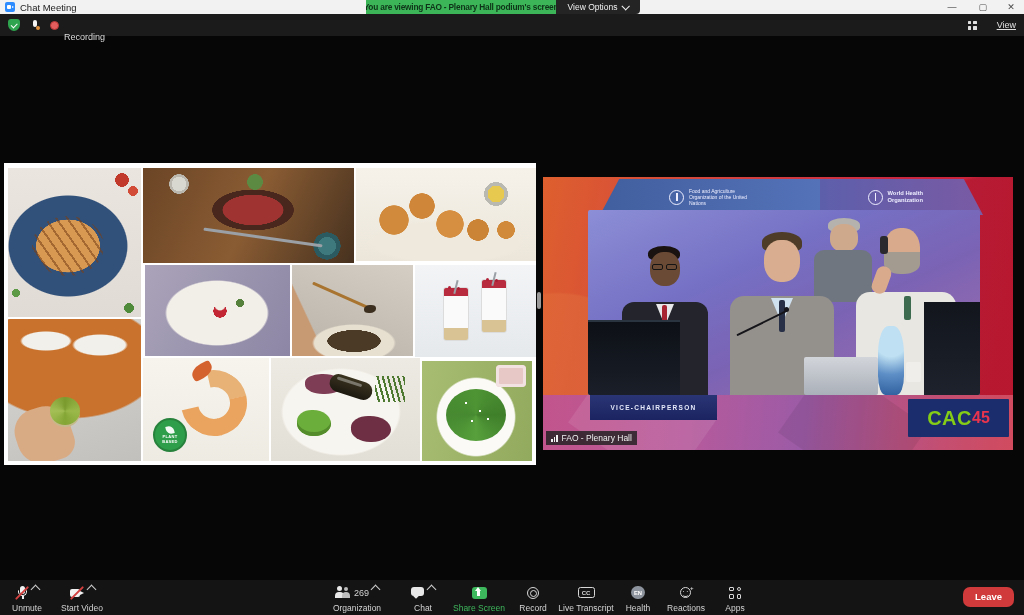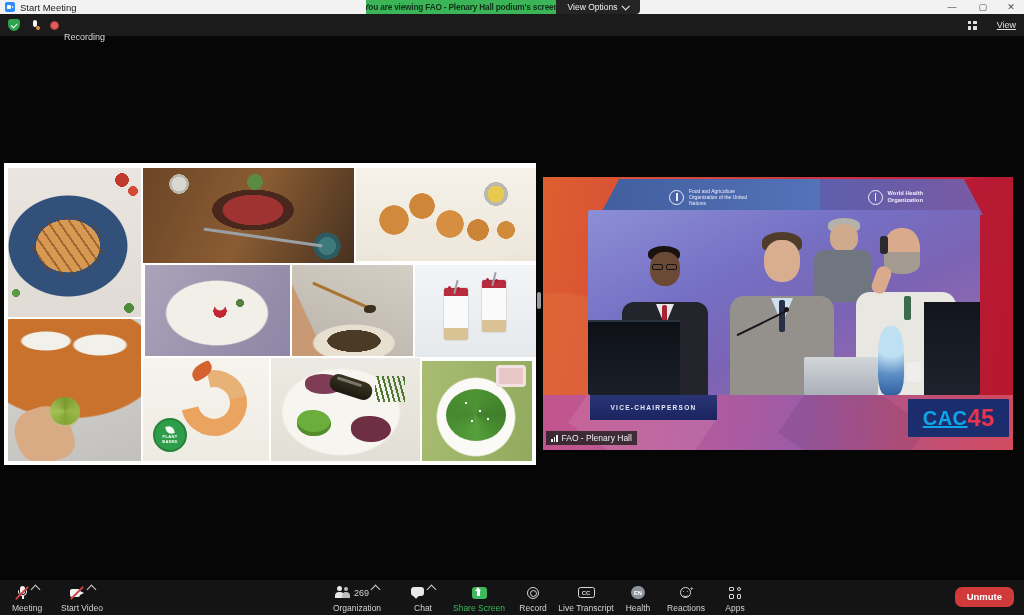--- a/index.html
+++ b/index.html
@@ -168,22 +168,22 @@
      background:linear-gradient(95deg,#c2548c 0%,#b75a9b 30%,#9c5ba6 55%,#c44e71 85%,#d14b5e 100%);}
   .band-streak{position:absolute;width:120px;height:90px;background:rgba(255,255,255,.09);transform:rotate(35deg);}
   .nameplate{position:absolute;left:47px;top:218px;width:127px;height:25px;z-index:3;
      background:linear-gradient(#2a3576,#1b2460);display:flex;align-items:center;justify-content:center;
      font-size:6.5px;letter-spacing:1.3px;color:#e5e9fa;font-weight:bold;}
   .event-text{position:absolute;left:150px;top:225px;width:200px;z-index:3;text-align:center;}
   .event-title{font-size:10px;font-weight:bold;color:#fff;text-shadow:0 1px 1px rgba(0,0,0,.3);}
   .event-dates{font-size:8.5px;font-weight:bold;color:#f3cf3e;margin-top:1px;}
   .cac-box{position:absolute;left:365px;top:222px;width:101px;height:38px;background:#1b2d6d;z-index:3;
      display:flex;align-items:center;justify-content:center;border-radius:1px;}
-  .cac-text{font-size:20px;font-weight:800;color:#0ea5e9;letter-spacing:.5px;text-decoration:underline;}
-  .cac-num{font-size:24px;font-weight:800;color:#e8344d;}
+  .cac-text{font-size:20px;font-weight:800;color:#84cc16;letter-spacing:.5px;}
+  .cac-num{font-size:16px;font-weight:800;color:#e8344d;}
   .source-tag{position:absolute;left:3px;bottom:5px;height:14px;z-index:4;background:rgba(32,32,32,.82);
      display:flex;align-items:center;gap:4px;padding:0 5px;}
   .signal{display:flex;align-items:flex-end;gap:1px;height:8px;}
   .signal i{width:1.5px;background:#f0f0f0;display:block;}
   .signal i:nth-child(1){height:3px}.signal i:nth-child(2){height:5px}.signal i:nth-child(3){height:7.5px}
   .source-label{font-size:8.5px;color:#f0f0f0;white-space:nowrap;}
 
   
   .toolbar{position:absolute;left:0;top:580px;width:1024px;height:35px;background:#141414;z-index:30;}
   .tbtn{position:absolute;top:0;height:35px;display:flex;flex-direction:column;align-items:center;
@@ -238,21 +238,21 @@
   .leave-btn{position:absolute;right:10px;top:7px;height:20px;line-height:20px;padding:0 12px;background:#d03a3a;
      border-radius:7px;color:#fff;font-size:9.5px;font-weight:bold;cursor:pointer;}
 </style>
 </head>
 <body>
 
 <div class="app">
 
   <div class="titlebar">
     <div class="zoom-app-icon"></div>
-    <div class="app-title">Start Meeting</div>
+    <div class="app-title">Chat Meeting</div>
     <div class="share-banner">You are viewing FAO - Plenary Hall podium's screen</div>
     <div class="view-options">
       <span>View Options</span>
       <span class="caret-down"></span>
     </div>
     <div class="win-btn" style="left:941px">—</div>
     <div class="win-btn" style="left:972px">▢</div>
     <div class="win-btn" style="left:1000px">✕</div>
   </div>
 
@@ -383,21 +383,21 @@
     <div class="tbtn" style="left:3px;width:48px">
       <div class="ticon">
         <div class="mic-icon">
           <span class="mbody"></span>
             <span class="marc"></span>
             <span class="mstem"></span>
             <span class="slash"></span>
         </div>
         <span class="chev" style="position:relative;top:-3px"></span>
       </div>
-      <div class="tlabel">Meeting</div>
+      <div class="tlabel">Unmute</div>
     </div>
 
     <div class="tbtn" style="left:53px;width:58px">
       <div class="ticon">
         <div class="cam-icon">
           <span class="crect"></span>
             <span class="ctri"></span>
             <span class="slash"></span>
         </div>
         <span class="chev" style="position:relative;top:-3px"></span>
@@ -473,16 +473,16 @@
           <div class="apps-icon">
             <i></i>
             <i></i>
             <i></i>
             <i></i>
           </div>
         </div>
       <div class="tlabel">Apps</div>
     </div>
 
-    <div class="leave-btn">Unmute</div>
+    <div class="leave-btn">Leave</div>
   </div>
 
 </div>
 
 </body></html>

